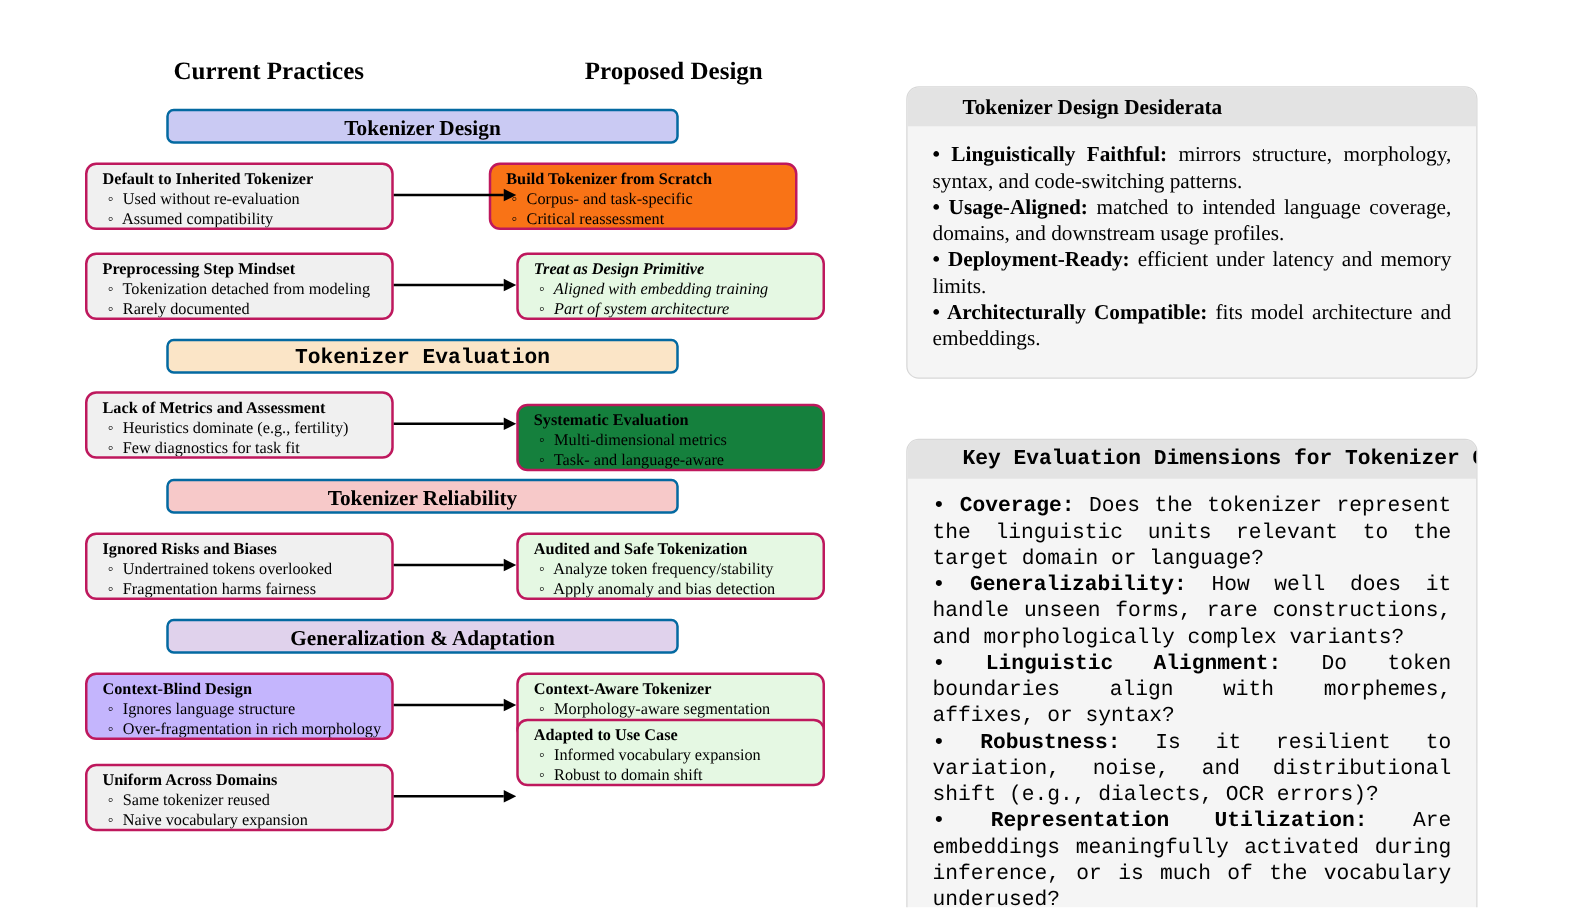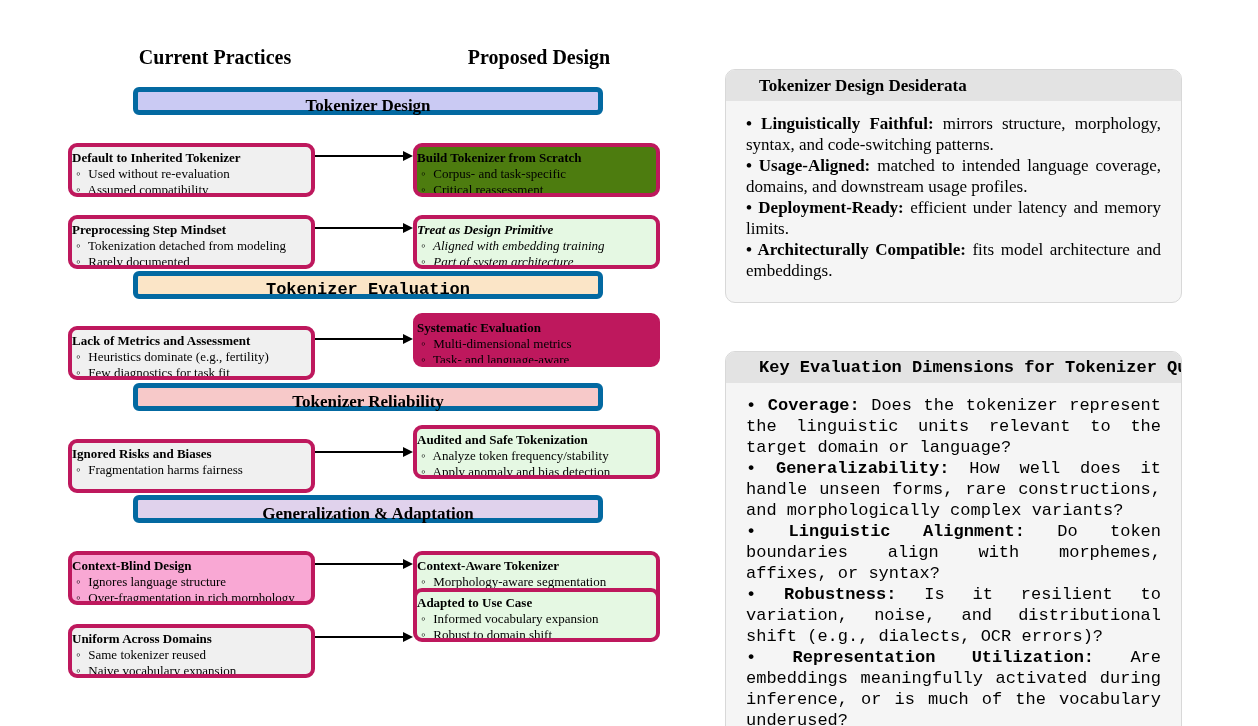--- a/index.html
+++ b/index.html
@@ -9,65 +9,65 @@
     font-family:"Liberation Serif","DejaVu Serif",serif;color:#000;
     overflow:hidden;
   }
   .col-title{
     position:absolute;top:44px;height:26px;font-size:20px;font-weight:bold;
     text-align:center;line-height:26px;
   }
   .col-title.left{left:80px;width:270px;}
   .col-title.right{left:404px;width:270px;}
   .banner{
-    position:absolute;left:133px;width:470px;height:28px;
-    border:5px solid #0369a1;border-radius:6px;
+    position:absolute;left:133px;width:410px;height:28px;
+    border:2px solid #0369a1;border-radius:6px;
     font-size:17px;font-weight:bold;text-align:center;line-height:27px;
   }
   .flow-box{
     position:absolute;width:247px;height:54px;
-    border:4px solid #be185d;border-radius:9px;
-    padding:3px 7px 3px 0;overflow:hidden;margin-top:13px;
+    border:2px solid #be185d;border-radius:9px;
+    padding:3px 7px 3px 12px;overflow:hidden;
   }
   .flow-box .bx-title{font-size:13px;font-weight:bold;line-height:16px;white-space:nowrap;}
   .flow-box .bx-item{font-size:13px;line-height:16px;white-space:nowrap;}
   .flow-box .bullet{display:inline-block;width:13px;text-align:center;}
   .arrow-line{position:absolute;height:2px;background:#000;}
   .arrow-head{
     position:absolute;width:0;height:0;
     border-top:5px solid transparent;border-bottom:5px solid transparent;
     border-left:10px solid #000;
   }
   .panel{
     position:absolute;left:725px;width:457px;
     background:#f5f5f5;border:1px solid #d8d8d8;border-radius:10px;
     overflow:hidden;
   }
   .panel-header{
     background:#e3e3e3;height:31px;line-height:31px;
-    font-size:17px;font-weight:bold;padding-left:33px;white-space:nowrap;
+    font-size:17px;font-weight:bold;padding-left:44px;white-space:nowrap;
   }
   .panel-body{padding:12px 20px 10px 20px;font-size:17px;line-height:21px;text-align:justify;}
   .panel-body p{margin:0;}
   .panel-body .plabel{font-weight:bold;}
 </style>
 </head>
 <body>
 
 <div class="canvas">
   <div class="col-title left">Current Practices</div>
   <div class="col-title right">Proposed Design</div>
   <div id="flow-items">
       <div class="banner" style="top: 87px; background: rgb(202, 202, 243);">Tokenizer Design</div>
       <div class="flow-box" style="left: 68px; top: 130px; background: rgb(240, 240, 240);">
         <div class="bx-title">Default to Inherited Tokenizer</div>
         <div class="bx-item"><div class="bullet">◦</div> Used without re-evaluation</div>
         <div class="bx-item"><div class="bullet">◦</div> Assumed compatibility</div>
       </div>
-      <div class="flow-box" style="left: 413px; top: 130px; background: #4d7c0f;">
+      <div class="flow-box" style="left: 391px; top: 130px; background: #f97316;">
         <div class="bx-title">Build Tokenizer from Scratch</div>
         <div class="bx-item"><div class="bullet">◦</div> Corpus- and task-specific</div>
         <div class="bx-item"><div class="bullet">◦</div> Critical reassessment</div>
       </div>
       <div class="arrow-line" style="left: 315px; top: 155px; width: 88px;"></div>
       <div class="arrow-head" style="left: 403px; top: 151px;"></div>
       <div class="flow-box" style="left: 68px; top: 202px; background: rgb(240, 240, 240);">
         <div class="bx-title">Preprocessing Step Mindset</div>
         <div class="bx-item"><div class="bullet">◦</div> Tokenization detached from modeling</div>
         <div class="bx-item"><div class="bullet">◦</div> Rarely documented</div>
@@ -78,41 +78,42 @@
         <div class="bx-item"><div class="bullet">◦</div> Part of system architecture</div>
       </div>
       <div class="arrow-line" style="left: 315px; top: 227px; width: 88px;"></div>
       <div class="arrow-head" style="left: 403px; top: 223px;"></div>
       <div class="banner" style="top: 271px; background: rgb(251, 229, 199); font-family: Liberation Mono, monospace;">Tokenizer Evaluation</div>
       <div class="flow-box" style="left: 68px; top: 313px; background: rgb(240, 240, 240);">
         <div class="bx-title">Lack of Metrics and Assessment</div>
         <div class="bx-item"><div class="bullet">◦</div> Heuristics dominate (e.g., fertility)</div>
         <div class="bx-item"><div class="bullet">◦</div> Few diagnostics for task fit</div>
       </div>
-      <div class="flow-box" style="left: 413px; top: 300px; background: #be185d;">
+      <div class="flow-box" style="left: 413px; top: 323px; background: #15803d;">
         <div class="bx-title">Systematic Evaluation</div>
         <div class="bx-item"><div class="bullet">◦</div> Multi-dimensional metrics</div>
         <div class="bx-item"><div class="bullet">◦</div> Task- and language-aware</div>
       </div>
       <div class="arrow-line" style="left: 315px; top: 338px; width: 88px;"></div>
       <div class="arrow-head" style="left: 403px; top: 334px;"></div>
       <div class="banner" style="top: 383px; background: rgb(247, 201, 201);">Tokenizer Reliability</div>
       <div class="flow-box" style="left: 68px; top: 426px; background: rgb(240, 240, 240);">
         <div class="bx-title">Ignored Risks and Biases</div>
+        <div class="bx-item"><div class="bullet">◦</div> Undertrained tokens overlooked</div>
         <div class="bx-item"><div class="bullet">◦</div> Fragmentation harms fairness</div>
       </div>
-      <div class="flow-box" style="left: 413px; top: 412px; background: rgb(229, 248, 227);">
+      <div class="flow-box" style="left: 413px; top: 426px; background: rgb(229, 248, 227);">
         <div class="bx-title">Audited and Safe Tokenization</div>
         <div class="bx-item"><div class="bullet">◦</div> Analyze token frequency/stability</div>
         <div class="bx-item"><div class="bullet">◦</div> Apply anomaly and bias detection</div>
       </div>
       <div class="arrow-line" style="left: 315px; top: 451px; width: 88px;"></div>
       <div class="arrow-head" style="left: 403px; top: 447px;"></div>
       <div class="banner" style="top: 495px; background: rgb(224, 210, 236);">Generalization &amp; Adaptation</div>
-      <div class="flow-box" style="left: 68px; top: 538px; background: #f9a8d4;">
+      <div class="flow-box" style="left: 68px; top: 538px; background: #c4b5fd;">
         <div class="bx-title">Context-Blind Design</div>
         <div class="bx-item"><div class="bullet">◦</div> Ignores language structure</div>
         <div class="bx-item"><div class="bullet">◦</div> Over-fragmentation in rich morphology</div>
       </div>
       <div class="flow-box" style="left: 413px; top: 538px; background: rgb(229, 248, 227);">
         <div class="bx-title">Context-Aware Tokenizer</div>
         <div class="bx-item"><div class="bullet">◦</div> Morphology-aware segmentation</div>
         <div class="bx-item"><div class="bullet">◦</div> Multilingual adaptability</div>
       </div>
       <div class="arrow-line" style="left: 315px; top: 563px; width: 88px;"></div>

